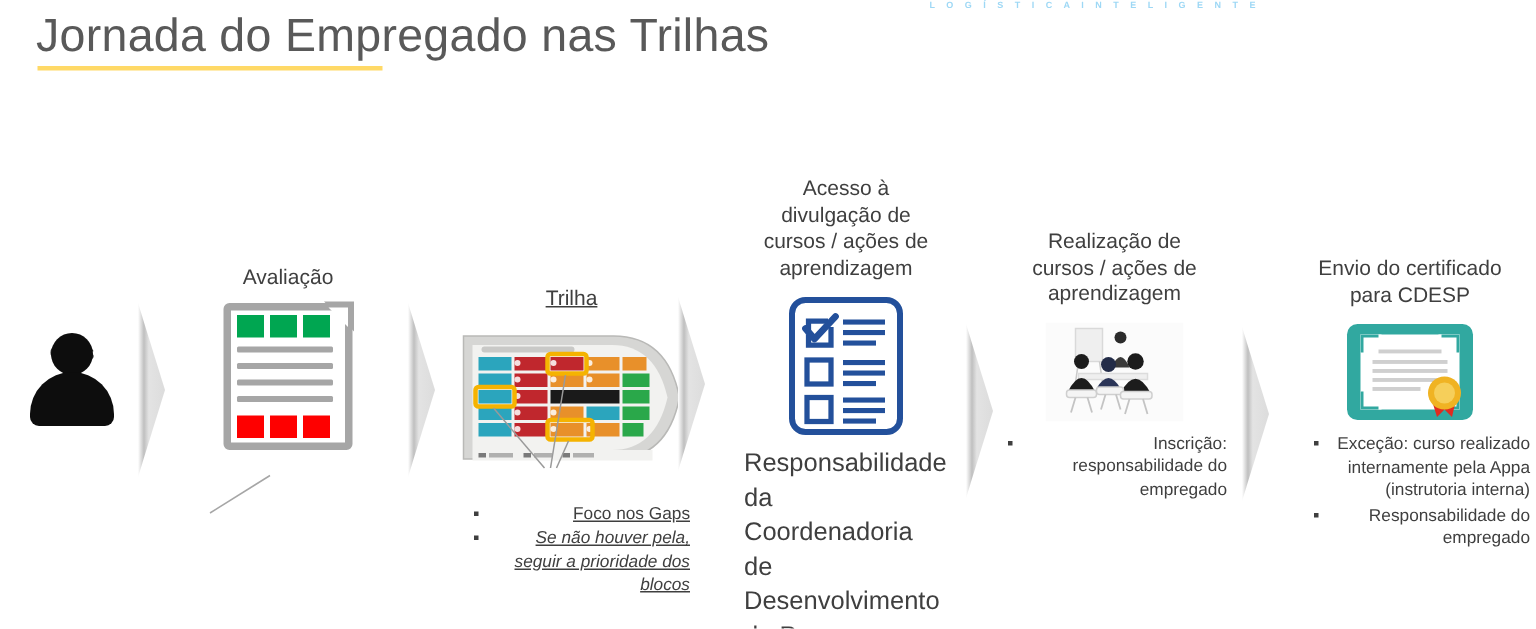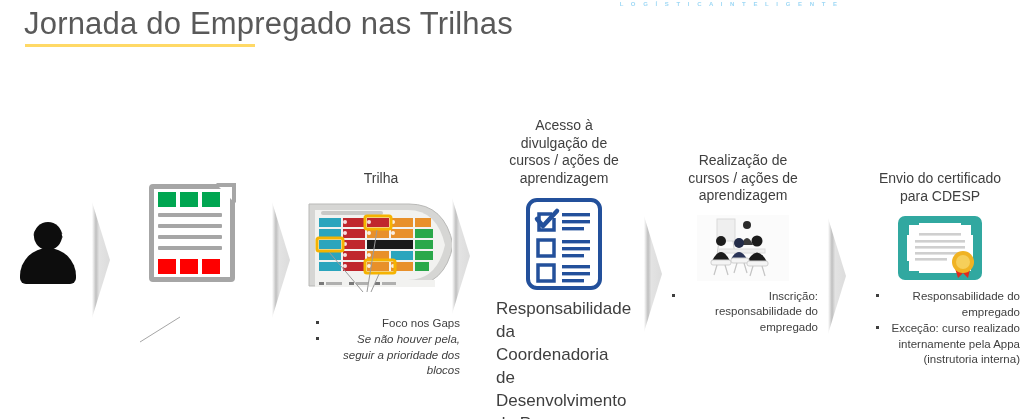--- a/index.html
+++ b/index.html
@@ -127,20 +127,21 @@
             <stop offset="0.22" stop-color="#bfbfbf"></stop>
         <stop offset="0.4" stop-color="#e3e3e3"></stop>
             <stop offset="1" stop-color="#dcdcdc"></stop>
       </linearGradient>
         </defs>
       <path d="M4,2 L22,60 L4,118 Z" fill="url(#g1)"></path>
     </svg>
   </div>
 
   <div class="col" style="left:128px;top:176px;width:128px;">
+    <div class="col-head">Avaliação</div>
     <div class="center-x" style="margin-top:8px;">
       <div class="doc">
         <div class="sheet"></div>
         <div class="fold"></div>
         <div class="fold2"></div>
         <div class="grow">
             <i></i>
             <i></i>
             <i></i>
           </div>
@@ -171,21 +172,21 @@
         <stop offset="0" stop-color="#ffffff"></stop>
             <stop offset="0.22" stop-color="#bfbfbf"></stop>
         <stop offset="0.4" stop-color="#e3e3e3"></stop>
             <stop offset="1" stop-color="#dcdcdc"></stop>
       </linearGradient>
         </defs>
       <path d="M4,2 L22,60 L4,118 Z" fill="url(#g2)"></path>
     </svg>
   </div>
 
-  <div class="col" style="left:302px;top:170px;width:158px;">
+  <div class="col" style="left:302px;top:190px;width:158px;text-decoration:underline;">
     <div class="col-head">Trilha</div>
     <div class="center-x" style="margin-top:8px;">
       <div class="ship">
         <svg viewBox="0 0 152 98">
 
           <path d="M4,8 L104,8 Q140,8 148,49 Q140,90 104,90 L4,90 Z" fill="#d6d6d4" stroke="#b9b9b7" stroke-width="1"></path>
           <path d="M10,14 L103,14 Q132,14 140,49 Q132,84 103,84 L10,84 Z" fill="#f2f2f0"></path>
           <rect x="16" y="15" width="62" height="4" rx="2" fill="#c9c9c7"></rect>
 
           <g>
@@ -397,18 +398,18 @@
           </g>
 
           <path d="M57,50 l4,13 l5,-5 l5,5 l3,-13 z" fill="#e02b20"></path>
 
           <circle cx="66" cy="47" r="11" fill="#f0b323"></circle>
           <circle cx="66" cy="47" r="7" fill="#f6cf5a"></circle>
         </svg>
       </div>
     </div>
     <ul class="bul" style="margin-top:8px;margin-left:16px;">
+      <li>Exceção: curso realizado internamente pela Appa (instrutoria interna)</li>
       <li>Responsabilidade do empregado</li>
-      <li>Exceção: curso realizado internamente pela Appa (instrutoria interna)</li>
     </ul>
   </div>
 
 </div>
 
 </body></html>

